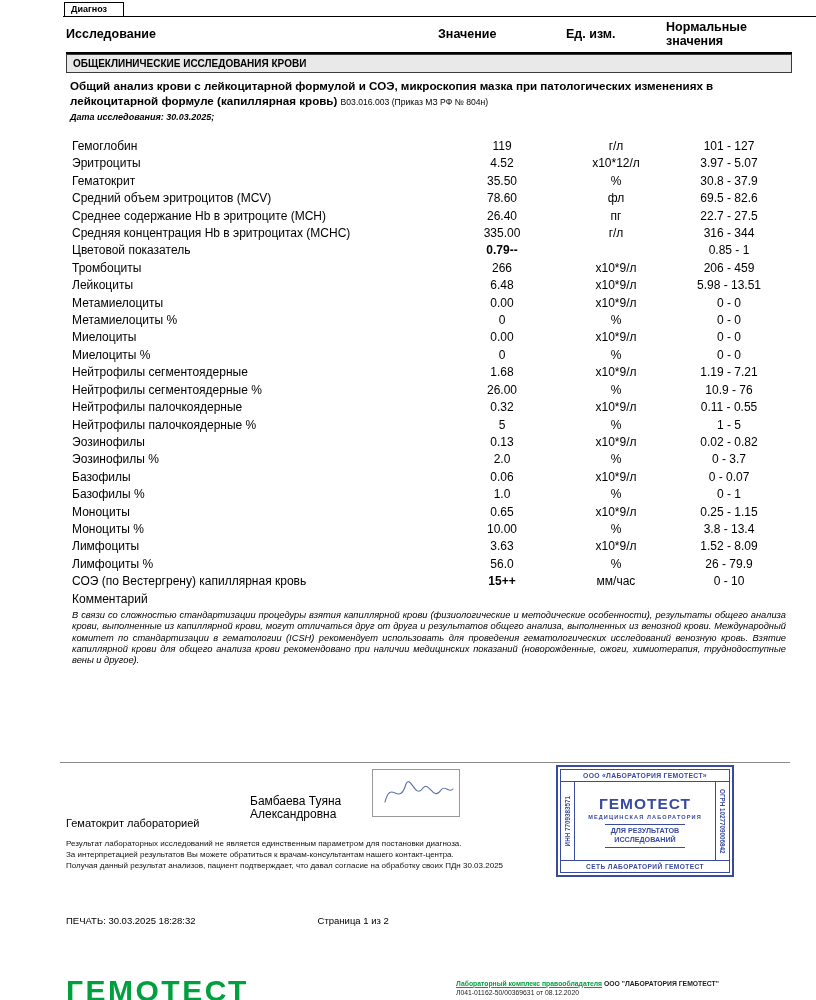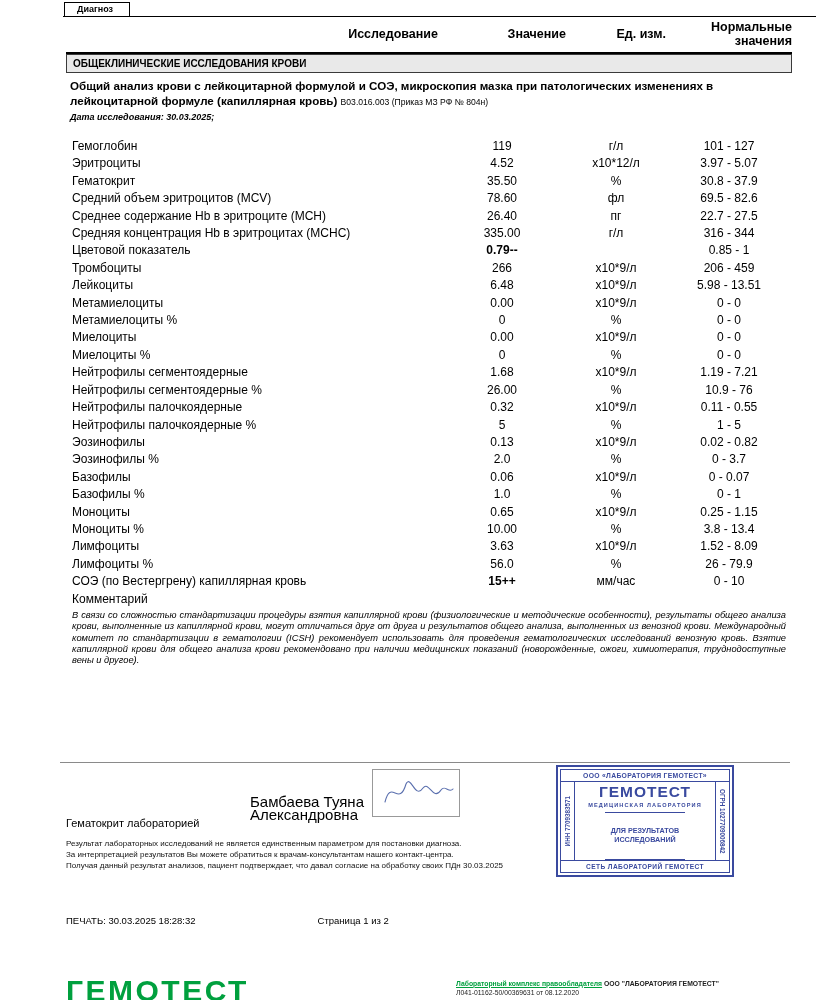--- a/index.html
+++ b/index.html
@@ -1,61 +1,61 @@
 <!DOCTYPE html>
 <html><head>
 <meta charset="utf-8">
 <style>
   *{box-sizing:border-box;margin:0;padding:0}
   html,body{width:816px;background:#fff}
   body{height:1000px;font-family:"Liberation Sans",sans-serif;color:#000;position:relative;font-size:12px;overflow:hidden}
   .content{margin-left:66px;width:726px}
 
-  .diag-box{display:inline-block;margin-left:64px;margin-top:2px;border:1px solid #000;font-size:9px;font-weight:bold;padding:1px 16px 2px 12px;background:#fff;position:relative;z-index:2}
+  .diag-box{display:inline-block;margin-left:64px;margin-top:2px;border:1px solid #000;font-size:9px;font-weight:bold;padding:1px 16px 2px 6px;background:#fff;position:relative;z-index:2}
   .topline{border-bottom:1px solid #000;margin-left:63px;margin-top:-1px}
 
   .thead{display:grid;grid-template-columns:372px 128px 100px 126px;align-items:center;padding:4px 0 4px;border-bottom:2px solid #000;font-weight:bold}
-  .thead .h{text-align:right;font-size:12.5px;line-height:13.5px}
+  .thead .h{text-align:left;font-size:12.5px;line-height:13.5px}
 
   .section-bar{border:1px solid #3a3a3a;background:#e9e9e9;font-weight:bold;font-size:10px;padding:3px 6px}
 
   .panel-title{margin-top:6px;padding:0 4px;font-weight:bold;font-size:11.6px;line-height:14.5px}
   .panel-code{font-size:8.6px;font-weight:normal;letter-spacing:0}
   .study-date{font-style:italic;font-size:9px;margin:3px 4px 0;font-weight:bold}
 
   .rows{margin-top:16px}
   .trow{display:grid;grid-template-columns:372px 128px 100px 126px;line-height:17.4px;font-size:12px}
   .tcell.name{padding-left:6px}
   .tcell.val,.tcell.unit,.tcell.range{text-align:center}
   .tcell.abn{font-weight:bold;}
 
   .comment-text{margin:2px 6px 0 6px;font-size:9.3px;font-style:italic;line-height:11.3px;text-align:justify}
 
   .rule{border-top:1px solid #8a8a8a;margin-left:60px;width:730px;margin-top:96px}
 
   .sign-area{position:relative;height:122px}
   .sign-role{position:absolute;left:66px;top:54px;font-size:11px}
-  .sign-name{position:absolute;left:250px;top:32px;font-size:15px;line-height:13px}
+  .sign-name{position:absolute;left:250px;top:32px;font-size:12px;line-height:13px}
   .sign-box{position:absolute;left:372px;top:6px;width:88px;height:48px;border:1px solid #999;background:#fff}
   .disclaimer{position:absolute;left:66px;top:76px;width:486px;font-size:8px;line-height:10.6px;color:#111}
 
   :root{--blue:#3a4a9f;--green:#00a03e}
   .stamp{position:absolute;left:556px;top:2px;width:178px;height:112px;border:2px solid var(--blue);padding:2px;color:var(--blue);background:rgba(255,255,255,0)}
   .stamp-inner{border:1px solid var(--blue);height:100%;display:flex;flex-direction:column}
   .stamp-top{font-size:6.8px;text-align:center;border-bottom:1px solid var(--blue);padding:2px 0;font-weight:bold;letter-spacing:.3px}
   .stamp-mid{flex:1;display:flex;min-height:0}
   .stamp-side{width:14px;display:flex;align-items:center;justify-content:center}
   .stamp-side span{font-size:6.3px;font-weight:bold;white-space:nowrap;writing-mode:vertical-rl}
   .stamp-side.left{border-right:1px solid var(--blue)}
   .stamp-side.left span{transform:rotate(180deg)}
   .stamp-side.right{border-left:1px solid var(--blue)}
   .stamp-center{flex:1;display:flex;flex-direction:column;align-items:center;justify-content:center;padding:2px 2px}
   .stamp-brand{font-size:15.5px;font-weight:bold;letter-spacing:1px}
   .stamp-sub{font-size:5.6px;font-weight:bold;letter-spacing:1.1px;margin-top:1px}
-  .stamp-for{margin-top:4px;border-top:1px solid var(--blue);border-bottom:1px solid var(--blue);padding:14px 6px;font-size:7.2px;font-weight:bold;text-align:center;line-height:8.6px}
+  .stamp-for{margin-top:4px;border-top:1px solid var(--blue);border-bottom:1px solid var(--blue);padding:2px 6px;font-size:7.2px;font-weight:bold;text-align:center;line-height:8.6px}
   .stamp-bottom{border-top:1px solid var(--blue);text-align:center;font-size:6.6px;font-weight:bold;padding:2px 0;letter-spacing:.4px}
 
   .print-row{display:flex;margin-left:66px;margin-top:30px;font-size:9.5px}
   .page-indicator{margin-left:122px}
 
   .footer{display:flex;justify-content:space-between;align-items:flex-end;margin-top:50px;padding-left:66px;padding-right:4px}
   .logo-main{color:var(--green);font-size:30px;font-weight:bold;letter-spacing:2.5px;line-height:30px}
   .logo-sub{color:var(--green);font-size:8.2px;font-weight:bold;letter-spacing:3.6px;margin-top:1px}
   .legal{width:356px;font-size:6.8px;line-height:9.4px;color:#222}
   .legal-link{color:var(--green);text-decoration:underline;font-weight:bold;cursor:pointer}

